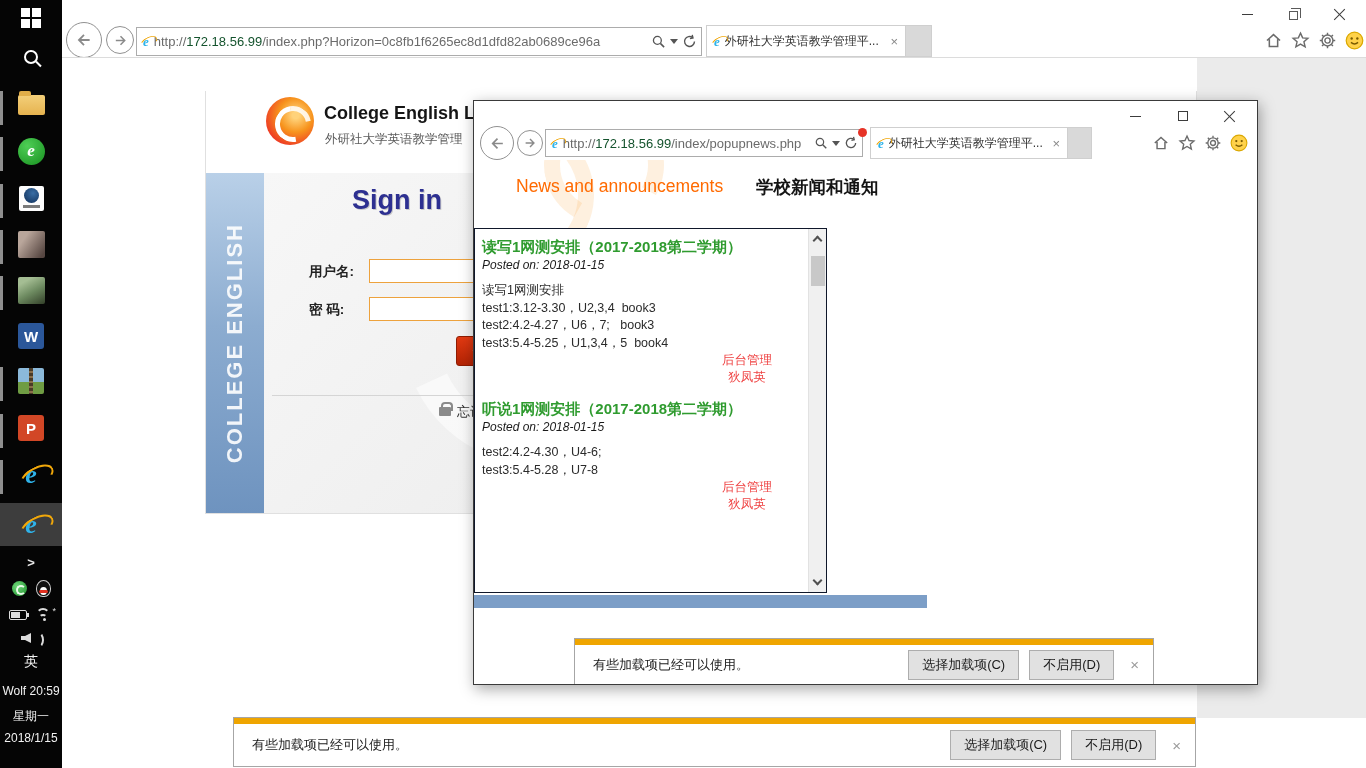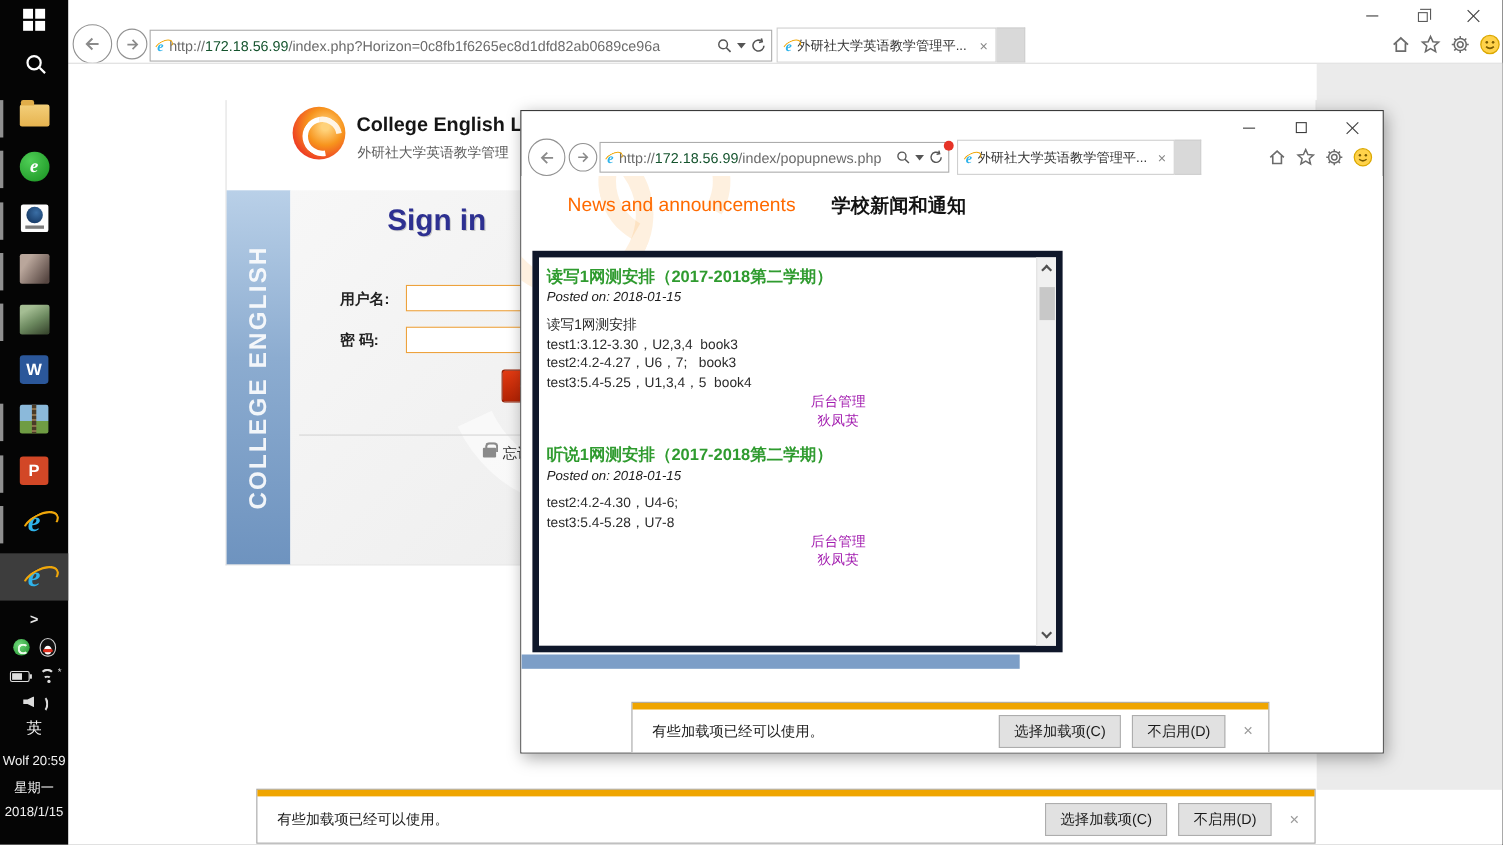--- a/index.html
+++ b/index.html
@@ -107,27 +107,27 @@
   .lock { position:absolute; left:175px; top:234px; width:12px; height:9px; background:#8a8a8a; border-radius:1px; }
   .lock::before { content:""; position:absolute; left:2px; top:-5px; width:8px; height:7px; border:2px solid #8a8a8a; border-bottom:none; border-radius:4px 4px 0 0; }
   .forgot { position:absolute; left:193px; top:230px; font-size:13px; color:#333; cursor:pointer; white-space:nowrap; }
 
   
   .popup-win { left:473px; top:100px; width:785px; height:585px; z-index:40; border:1px solid #3a3a3a; box-shadow:2px 4px 14px rgba(0,0,0,.35); }
   .p-content { position:absolute; left:0; top:59px; right:0; bottom:0; background:#fff; overflow:hidden; }
   .wm-arc { position:absolute; border-radius:50%; border:16px solid rgba(247,148,29,.14); }
   .news-header-en { position:absolute; left:42px; top:16px; font-size:17.5px; color:#ff6a00; }
   .news-header-zh { position:absolute; left:282px; top:15px; font-size:17.5px; font-weight:bold; color:#141414; }
-  .newsbox { position:absolute; left:10px; top:68px; width:482px; height:365px; background:#fff; border:6px solid #0f172a; }
+  .newsbox { position:absolute; left:0; top:68px; width:353px; height:365px; background:#fff; border:1px solid #0f172a; }
   .newslist { position:absolute; left:0; top:0; right:18px; bottom:0; overflow:hidden; padding:8px 4px 0 7px; }
   .news-title { font-size:15px; font-weight:bold; color:#2f9b2f; line-height:20px; }
   .news-posted { font-size:12px; font-style:italic; color:#1a1a1a; line-height:16px; margin-bottom:9px; }
   .news-line { font-size:12.5px; color:#2b2b2b; line-height:17.5px; white-space:pre; }
   .news-sig { margin-left:200px; width:130px; text-align:center; }
-  .sig-line { font-size:12.5px; color:#a21caf; line-height:17px; }
+  .sig-line { font-size:12.5px; color:#ef4444; line-height:17px; }
   .news-item { margin-bottom:13px; }
   .sbar { position:absolute; right:0; top:0; bottom:0; width:18px; background:#f0f0f0; border-left:1px solid #e2e2e2; }
   .sbar .thumb { position:absolute; left:2px; top:27px; width:14px; height:30px; background:#c8c8c8; cursor:pointer; }
   .chev { position:absolute; left:5px; width:7px; height:7px; border-left:2px solid #505050; border-top:2px solid #505050; cursor:pointer; }
   .chev.up { top:8px; transform:rotate(45deg); }
   .chev.down { bottom:8px; transform:rotate(-135deg); }
   .bluebar { position:absolute; left:0; top:435px; width:453px; height:13px; background:#7c9ec7; }
   .reddot { position:absolute; left:384px; top:27px; width:9px; height:9px; border-radius:50%; background:#e63327; z-index:5; }
 </style>
 </head>

